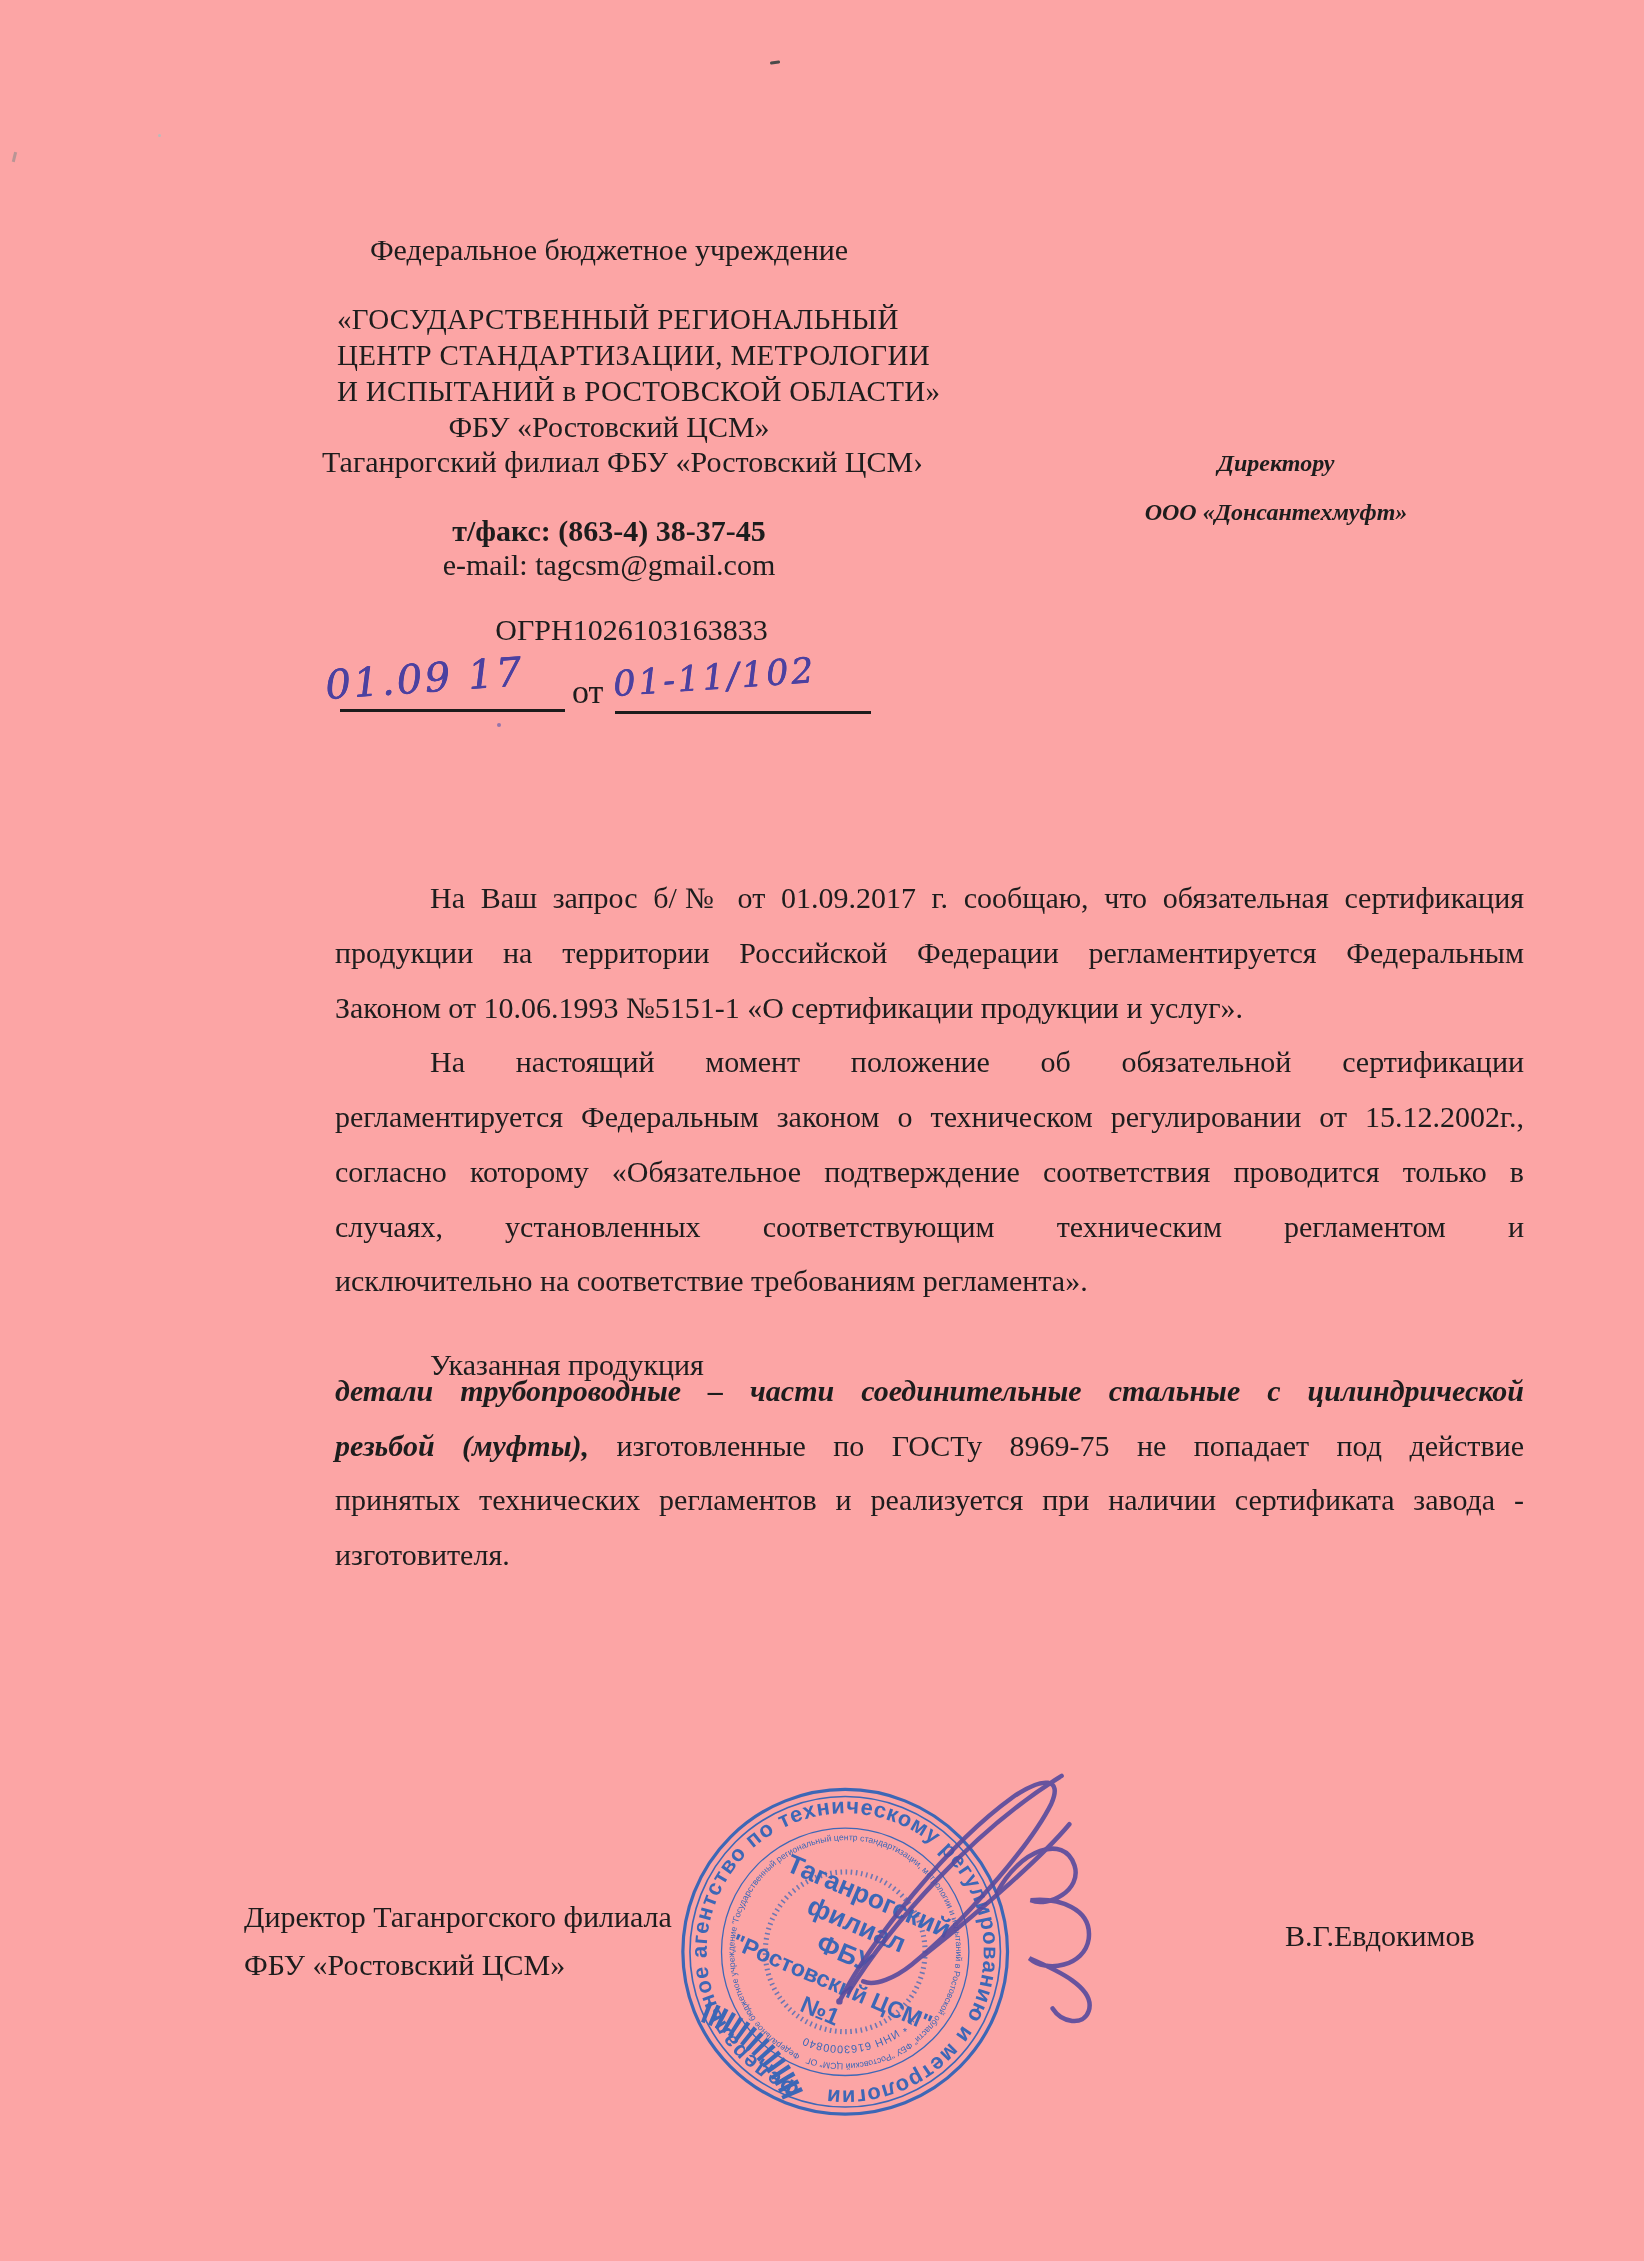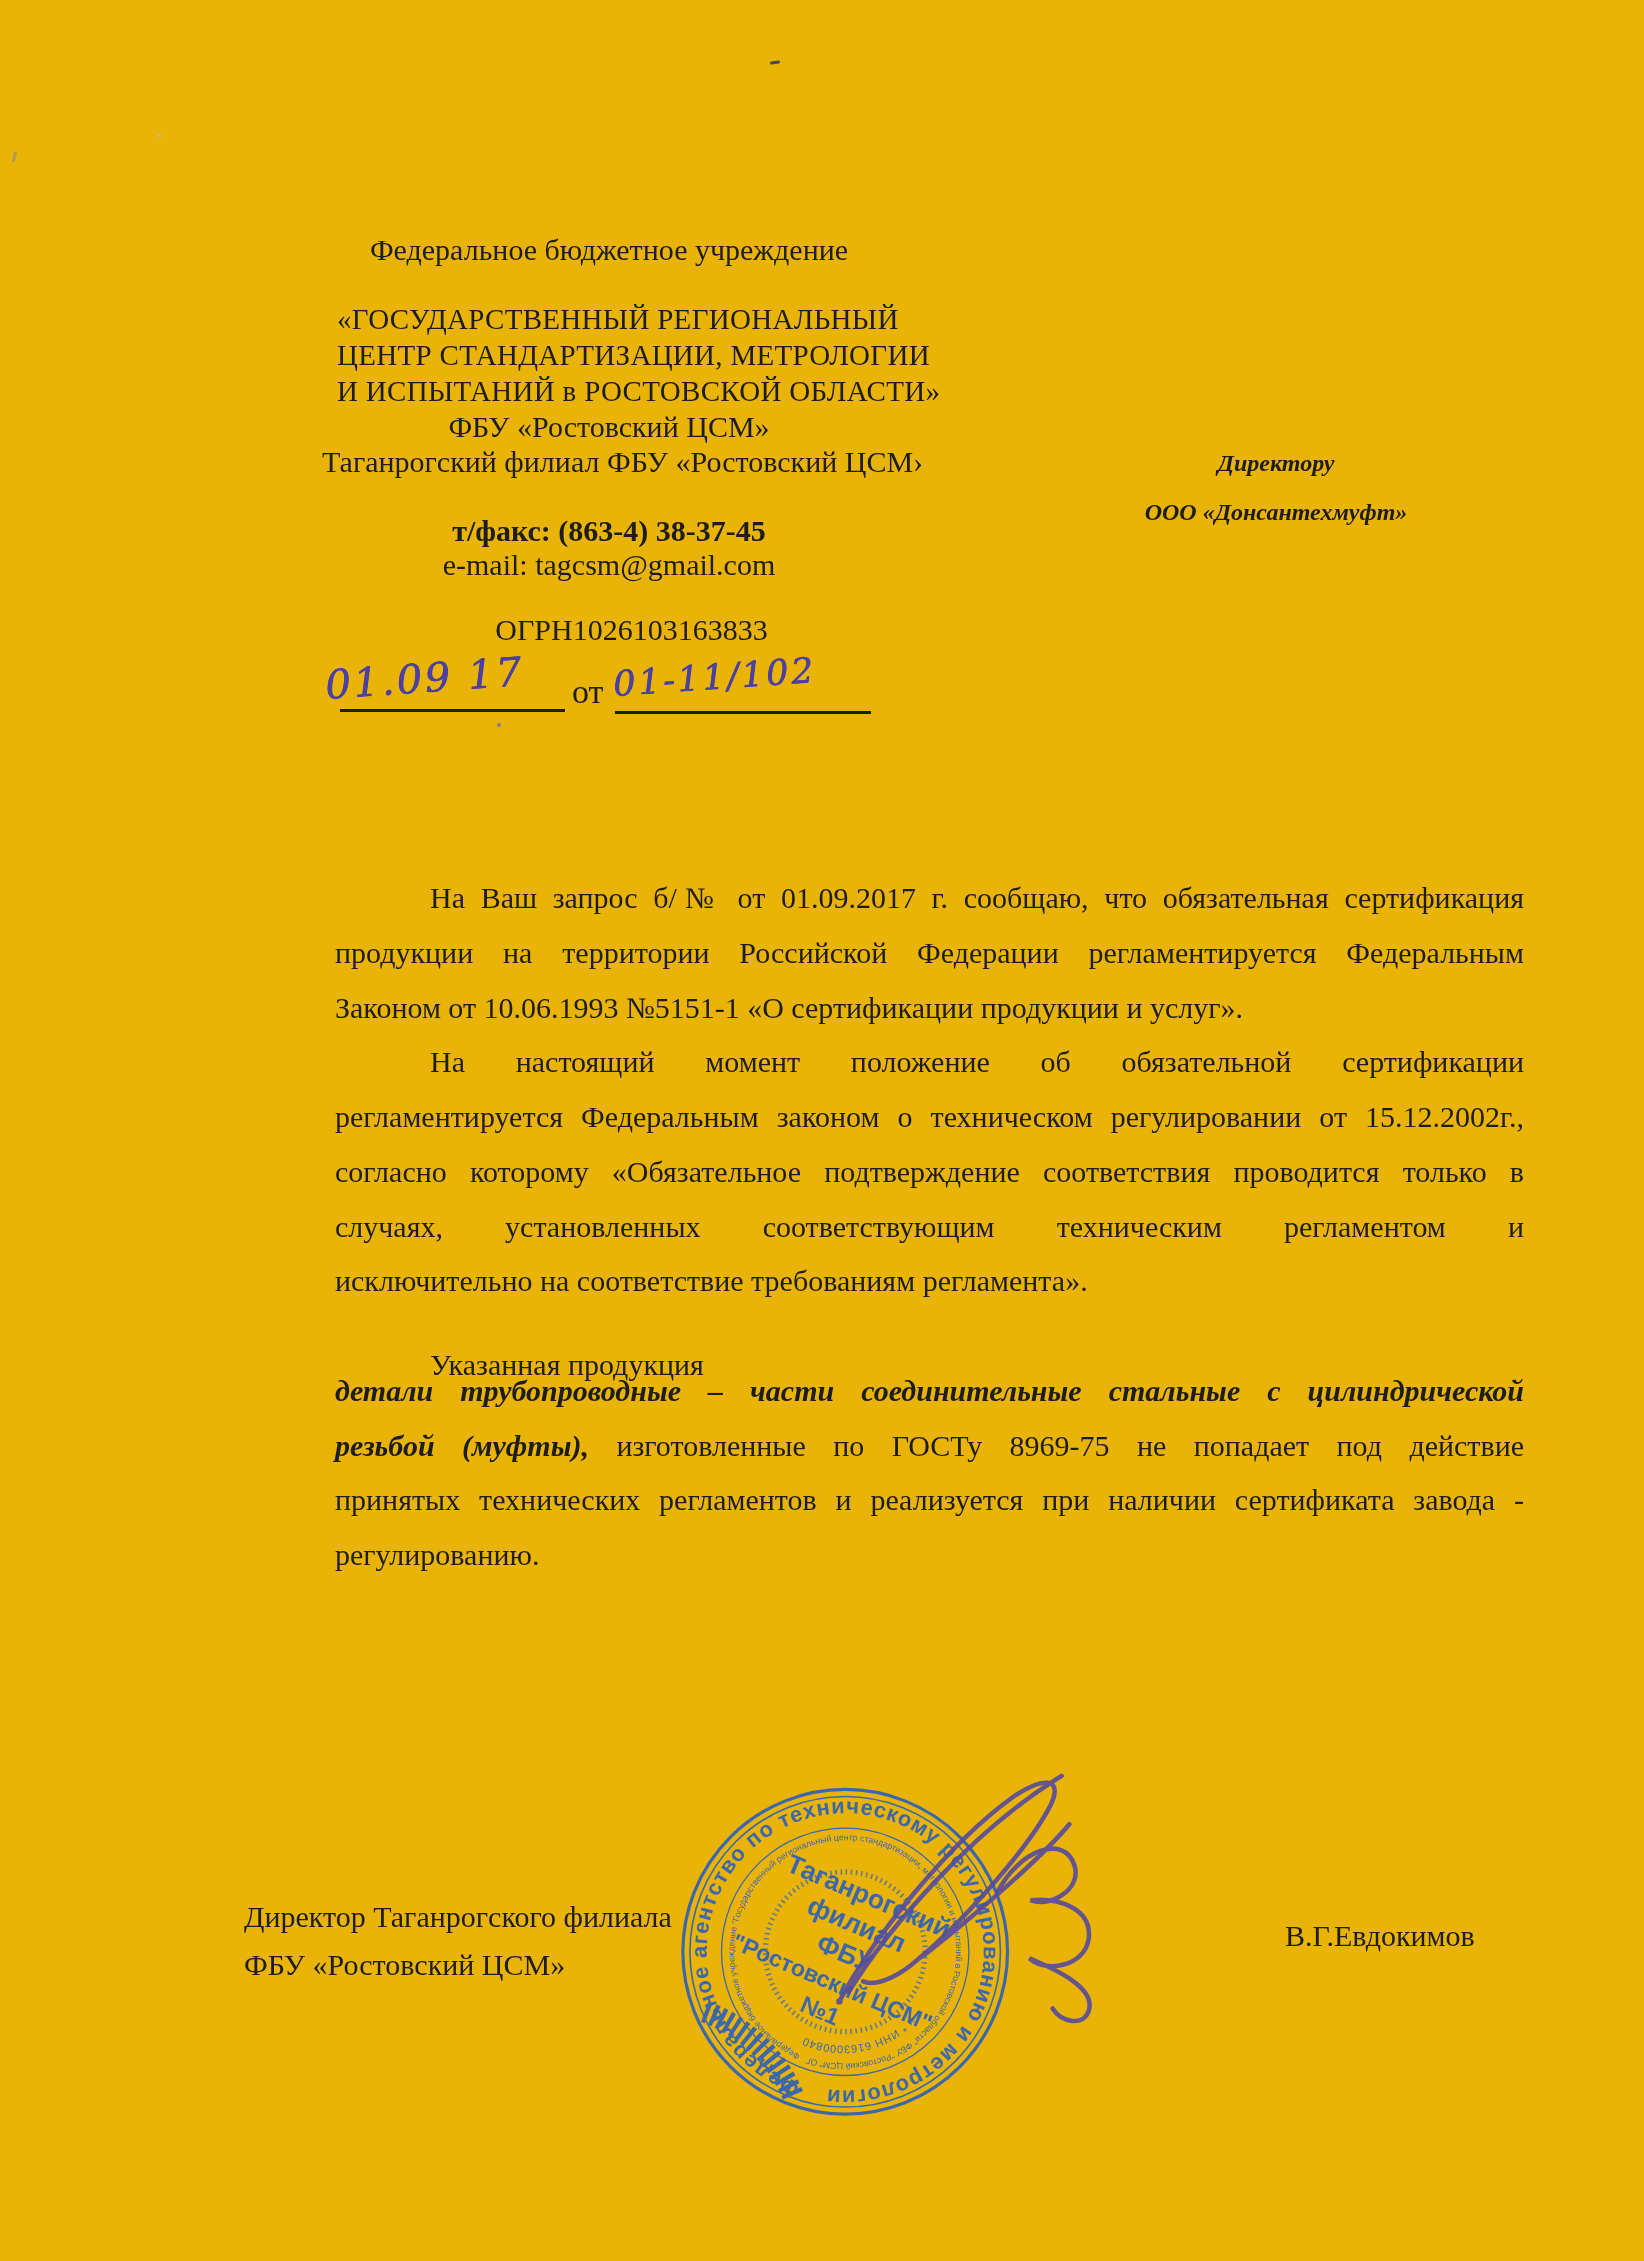--- a/index.html
+++ b/index.html
@@ -1,19 +1,19 @@
 <!DOCTYPE html>
 <html style="font-size:10.3px"><head>
 <meta charset="utf-8">
 <style>
   html,body{margin:0;padding:0;background:#e8e8e8;}
   .page{
     position:relative;
     width:1644px;height:2261px;
-    background:#eab308;
+    background:#fca5a5;
     overflow:hidden;
     font-family:"Liberation Serif","DejaVu Serif",serif;
     color:#1d1d1d;
   }
   .abs{position:absolute;}
   
   .lh-line{font-size:30px;line-height:1.15;white-space:nowrap;}
   .lh-center{text-align:center;white-space:normal;}
   .lh-caps{font-size:29px;letter-spacing:0.3px;}
   .lh-bold{font-weight:bold;}
@@ -81,21 +81,21 @@
   <div class="abs bl" style="top:988px;">Законом от 10.06.1993 №5151-1 «О сертификации продукции и услуг».</div>
   <div class="abs bl just ind" style="top:1042px;">На настоящий момент положение об обязательной сертификации</div>
   <div class="abs bl just" style="top:1097px;">регламентируется Федеральным законом о техническом регулировании от 15.12.2002г.,</div>
   <div class="abs bl just" style="top:1152px;">согласно которому «Обязательное подтверждение соответствия проводится только в</div>
   <div class="abs bl just" style="top:1207px;">случаях, установленных соответствующим техническим регламентом и</div>
   <div class="abs bl" style="top:1261px;">исключительно на соответствие требованиям регламента».</div>
   <div class="abs bl ind" style="top:1316px;margin-top:29px;">Указанная продукция</div>
   <div class="abs bl just bi" style="top:1371px;">детали трубопроводные – части соединительные стальные с цилиндрической</div>
   <div class="abs bl just" style="top:1426px;"><span class="bi">резьбой (муфты),</span><span> изготовленные по ГОСТу 8969-75 не попадает под действие</span></div>
   <div class="abs bl just" style="top:1480px;">принятых технических регламентов и реализуется при наличии сертификата завода -</div>
-  <div class="abs bl" style="top:1535px;">регулированию.</div>
+  <div class="abs bl" style="top:1535px;">изготовителя.</div>
 
   <div class="abs sig-line" style="left:244px;top:1900px;">Директор Таганрогского филиала</div>
   <div class="abs sig-line" style="left:244px;top:1948px;">ФБУ «Ростовский ЦСМ»</div>
   <div class="abs sig-line" style="left:1285px;top:1919px;">В.Г.Евдокимов</div>
 
   <svg class="abs" style="left:0;top:0;" width="1644" height="2261" viewBox="0 0 2552 3510">
     <defs>
       <path id="pOuter" d="M 1256.4 3237.7 A 215 215 0 0 1 1367.6 2822.3 A 215 215 0 0 1 1256.4 3237.7" fill="none"></path>
       <path id="pMid" d="M 1252.5 3193.5 A 174 174 0 0 1 1371.5 2866.5 A 174 174 0 0 1 1252.5 3193.5" fill="none"></path>
       <path id="pInner" d="M 1249.9 3163.2 A 147 147 0 0 1 1374.1 2896.8 A 147 147 0 0 1 1249.9 3163.2" fill="none"></path>

